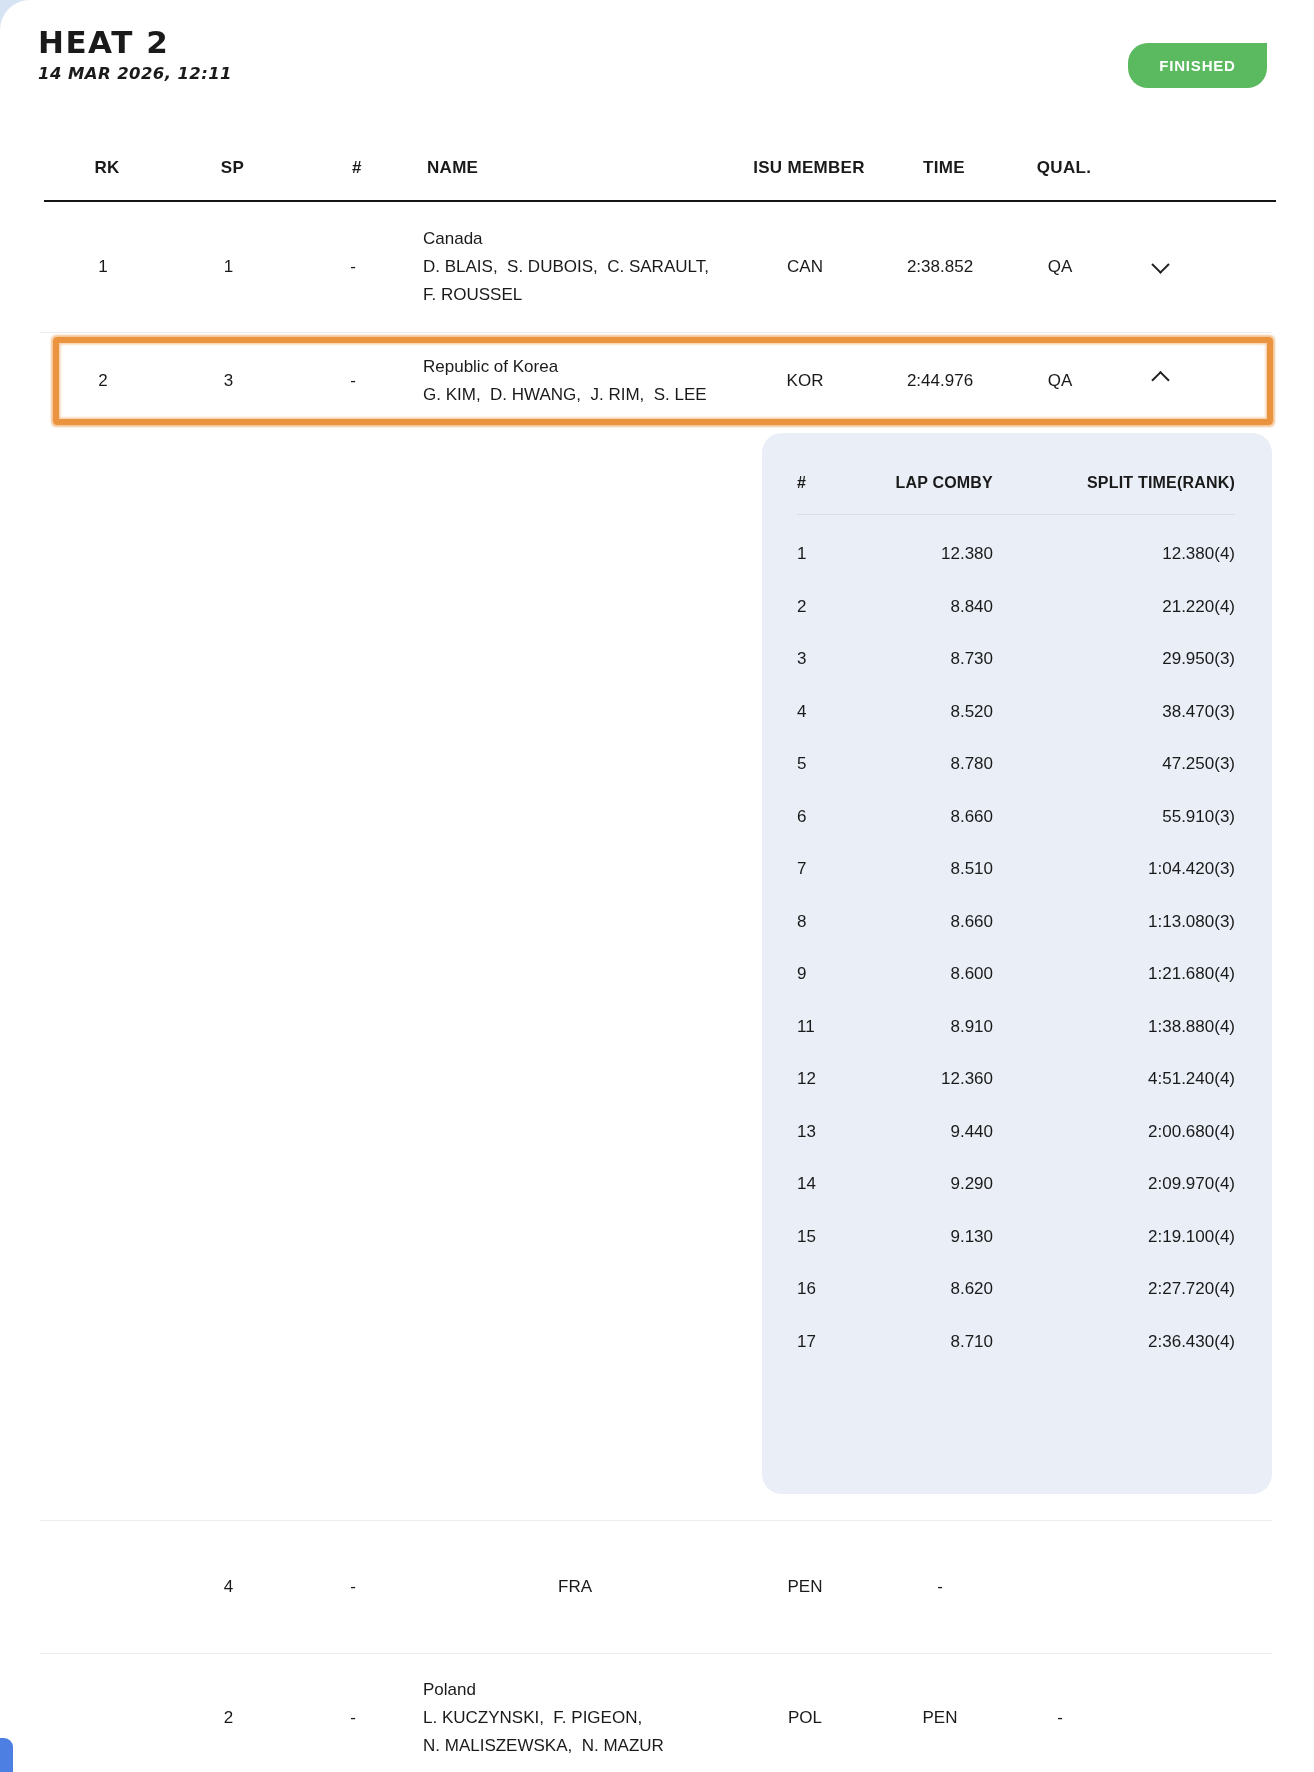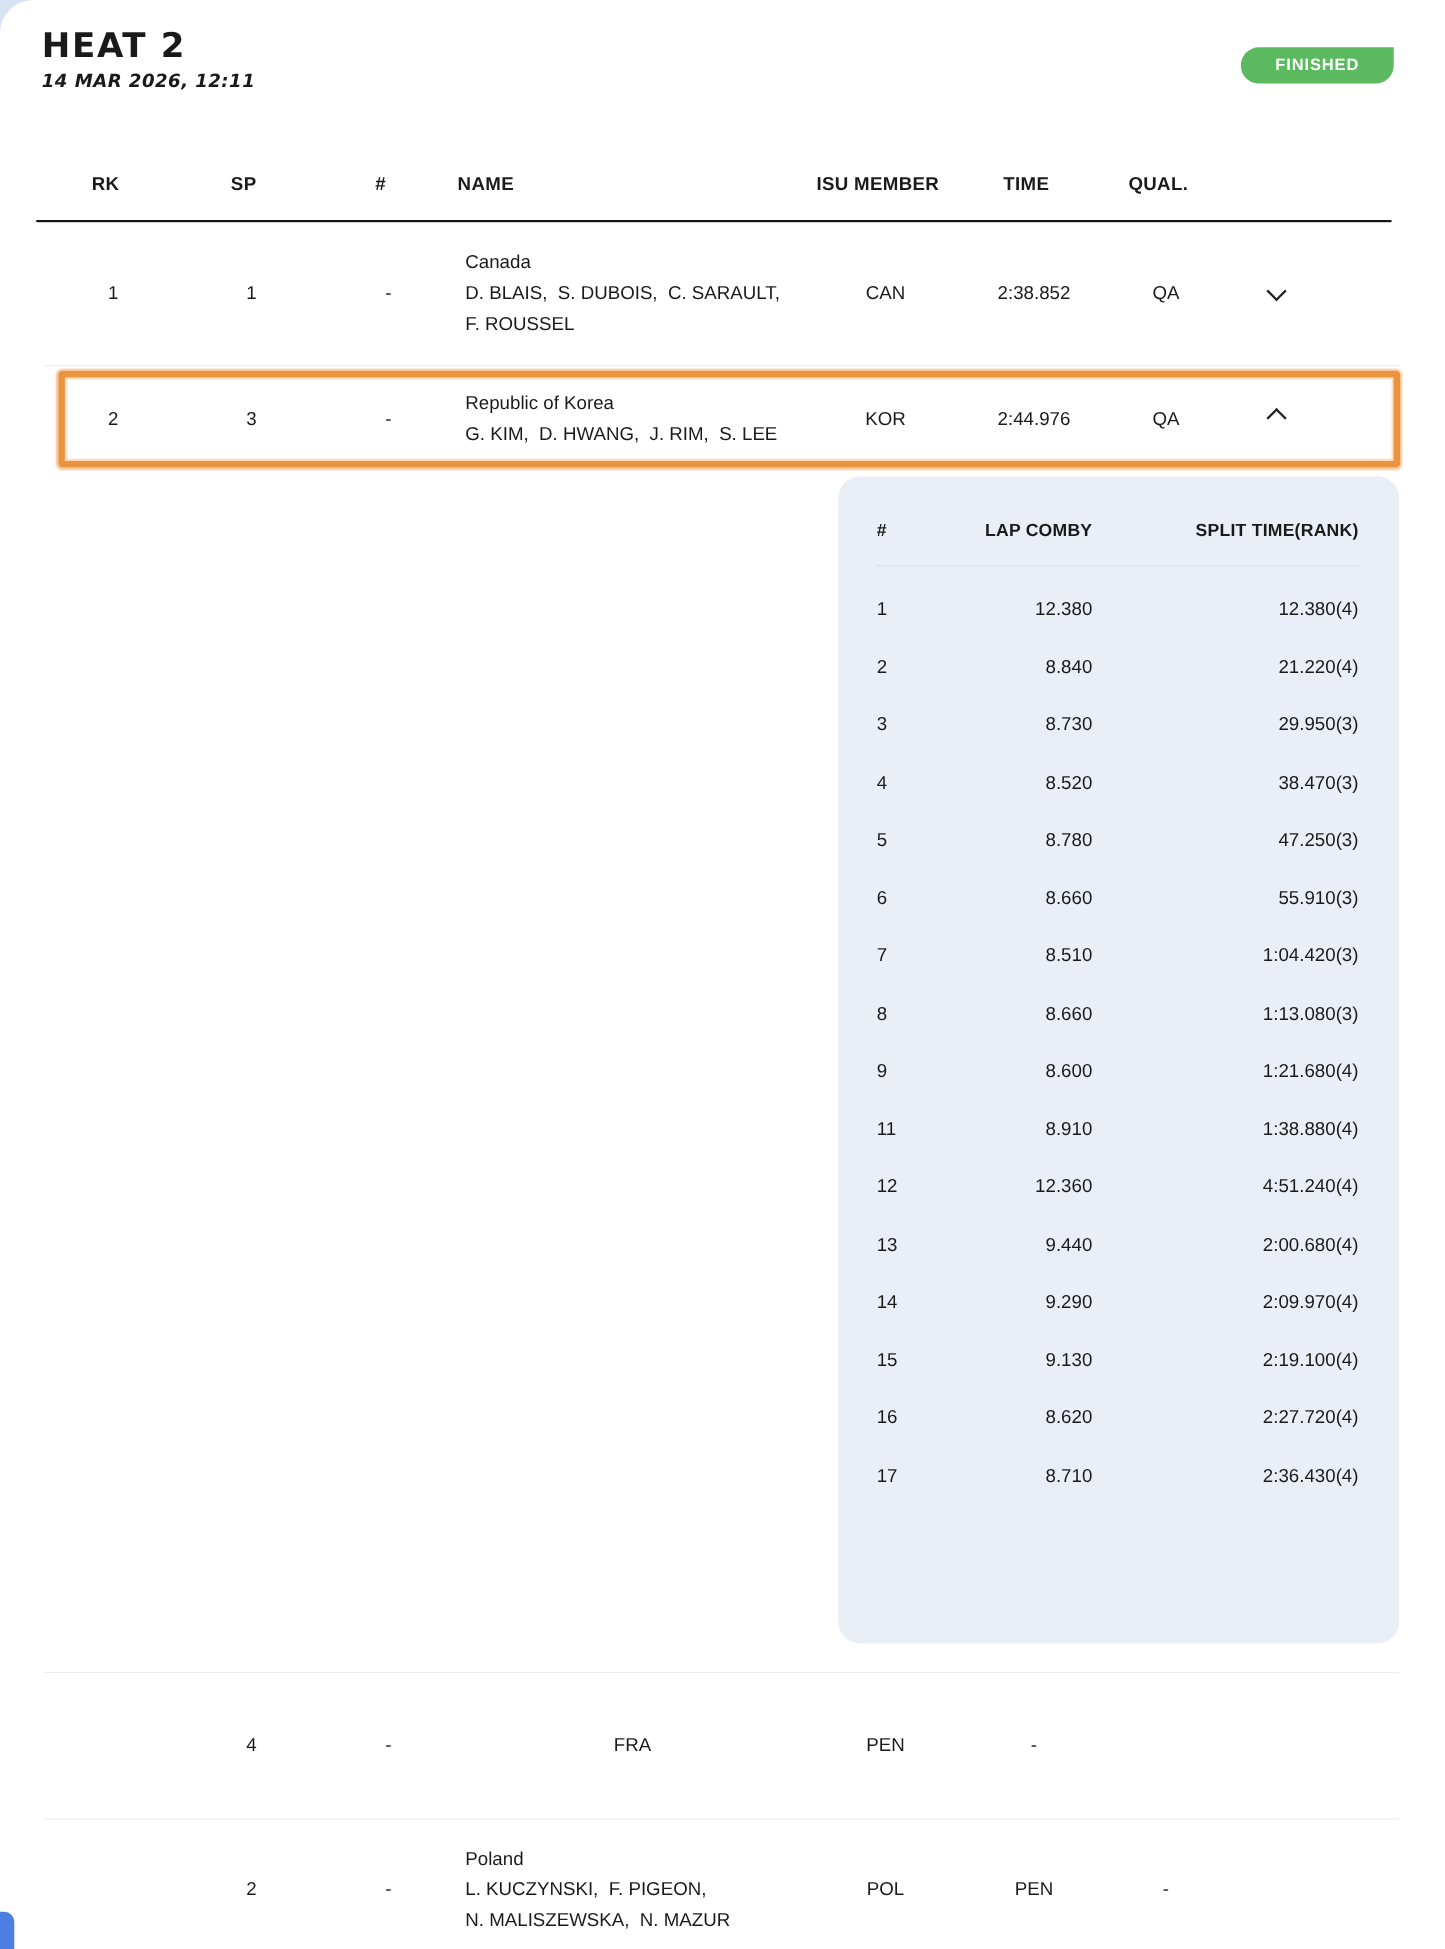--- a/index.html
+++ b/index.html
@@ -18,34 +18,34 @@
     position:absolute;left:38px;top:24px;
     font-family:"DejaVu Sans","Liberation Sans",sans-serif;
     font-size:31px;font-weight:800;letter-spacing:1.5px;
   }
   .datetime{
     position:absolute;left:38px;top:64px;
     font-family:"DejaVu Sans","Liberation Sans",sans-serif;
     font-size:16.5px;font-weight:700;font-style:italic;letter-spacing:.4px;
   }
   .badge{
-    position:absolute;left:1128px;top:43px;width:139px;height:33px;
+    position:absolute;left:1128px;top:43px;width:139px;height:45px;
     background:var(--status_green,#5bb95f);color:#fff;
     border-radius:20px 0 20px 20px;
     display:flex;align-items:center;justify-content:center;
     font-size:15px;font-weight:700;letter-spacing:.8px;
   }
   
   .grid-cols{
     display:grid;
     grid-template-columns:126px 125px 124px 320px 140px 130px 110px 90px;
     align-items:center;
   }
   .thead{
-    position:absolute;left:33px;top:135px;width:1232px;height:65px;
+    position:absolute;left:44px;top:135px;width:1232px;height:65px;
     border-bottom:2px solid #151515;
     font-weight:700;font-size:17px;letter-spacing:.3px;
   }
   .c{text-align:center;font-size:17px;}
   .name-cell{text-align:left;padding-left:8px;}
   .rrow{position:absolute;left:40px;width:1232px;}
   .r0{top:202px;height:130px;border-bottom:1px solid #ececec;}
   .r1{top:337px;height:88px;}
   .r2{top:1520px;height:132px;border-top:1px solid #ececec;border-bottom:1px solid #ececec;}
   .r3{top:1652px;height:131px;}

